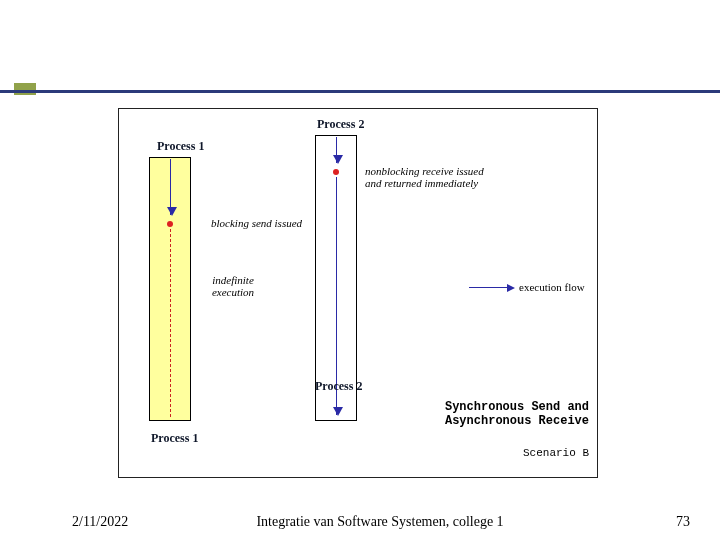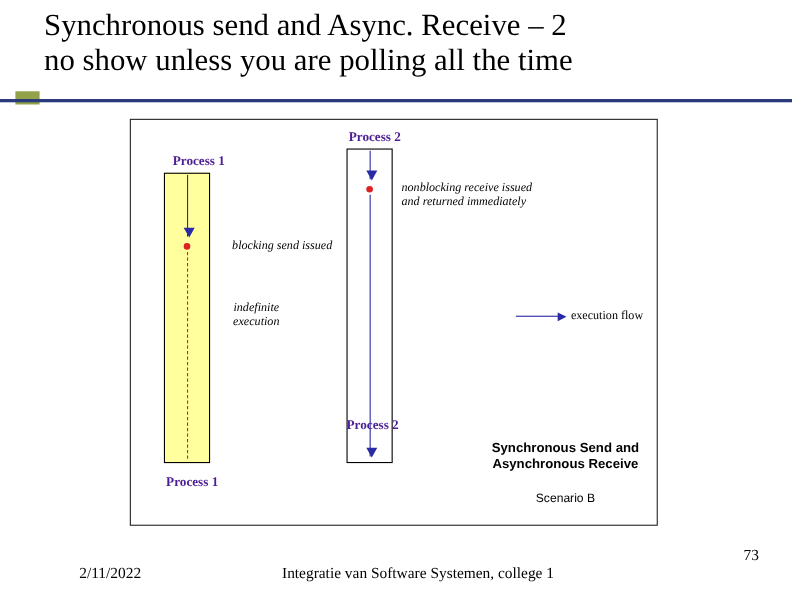--- a/index.html
+++ b/index.html
@@ -51,21 +51,21 @@
     width: 480px;
     height: 370px;
     border: 0.5px solid #222;
     background: #fff;
     box-sizing: border-box;
   }
   .fig-label {
     position: absolute;
     font-family: "Times New Roman", serif;
     font-weight: bold;
-    color: #4c1d95;
+    color: #0f172a;
     font-size: 12px;
   }
   
   .bar {
     position: absolute;
     border: 1px solid #000;
     box-sizing: border-box;
   }
   .bar.yellow { background: #ffff9e; }
   .bar.white  { background: #fff; }
@@ -118,22 +118,22 @@
     border-bottom: 4px solid transparent;
   }
   .legend-dashed {
     border-top: 1px dashed #c22;
   }
   .figure-caption {
     position: absolute;
     right: 8px;
     bottom: 18px;
     width: 150px;
-    text-align: center;
-    font-family: Liberation Sans, sans-serif;
+    text-align: right;
+    font-family: Liberation Mono, monospace;
   }
   .figure-caption .line1 {
     font-weight: bold;
     font-size: 12px;
     line-height: 1.15;
   }
   .figure-caption .line2 {
     font-size: 11px;
     margin-top: 18px;
   }
@@ -162,31 +162,27 @@
     left: 0;
     bottom: 10px;
     width: 720px;
     height: 20px;
     font-family: "Times New Roman", serif;
     font-size: 14px;
     color: #000;
   }
   .footer .date { position: absolute; left: 72px; bottom: 0; }
   .footer .mid  { position: absolute; left: 0; width: 720px; text-align: center; bottom: 0; margin-left: 20px; }
-  .footer .num  { position: absolute; right: 30px; bottom: 16px; }
+  .footer .num  { position: absolute; right: 30px; bottom: 0; }
 </style>
 </head>
 <body>
 
 <div class="slide">
 
-  <div class="title">
-    <span>Synchronous send and Async. Receive – 2</span><br>
-    <span>no show unless you are polling all the time</span>
-  </div>
 
   <div class="accent-box"></div>
   <div class="accent-rule"></div>
 
   <div class="figure">
 
     <div class="fig-label" style="left:38px; top:30px;">Process 1</div>
     <div class="fig-label" style="left:198px; top:8px;">Process 2</div>
 
     <div class="bar yellow" style="left:30px; top:48px; width:42px; height:264px;"></div>

